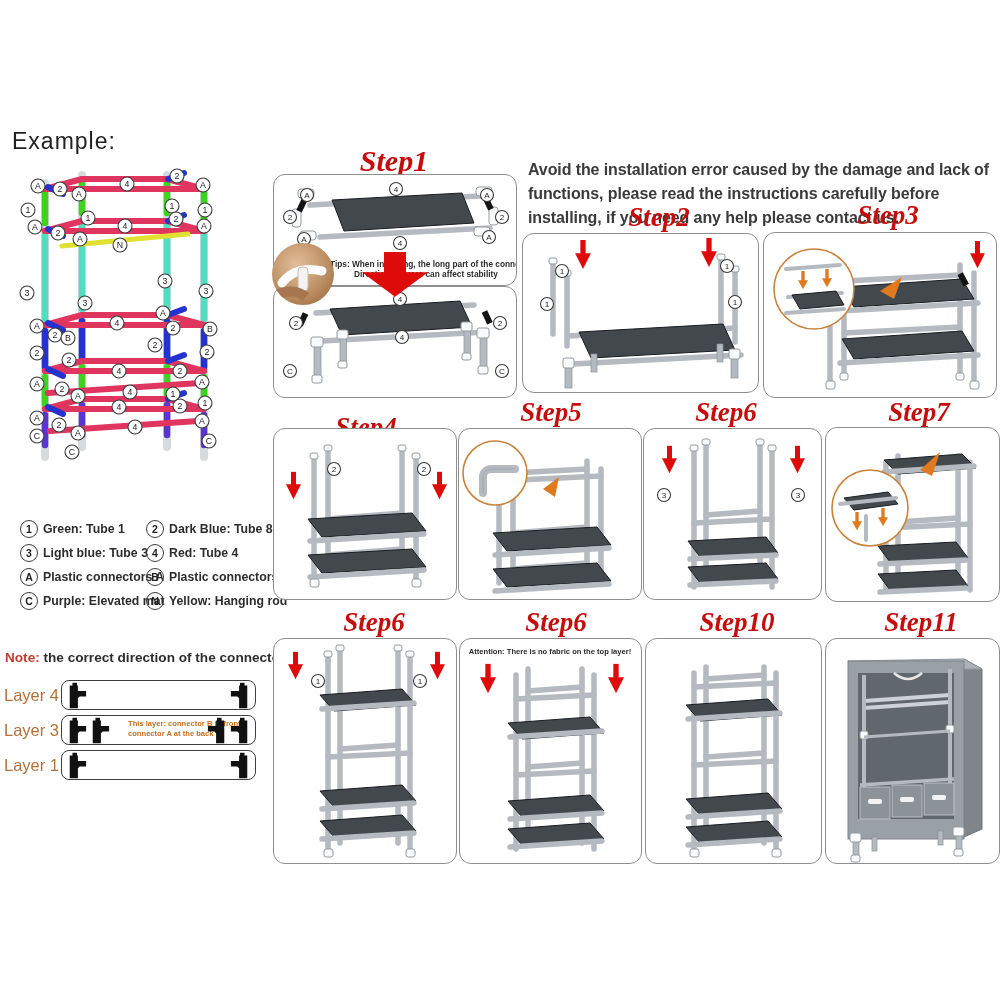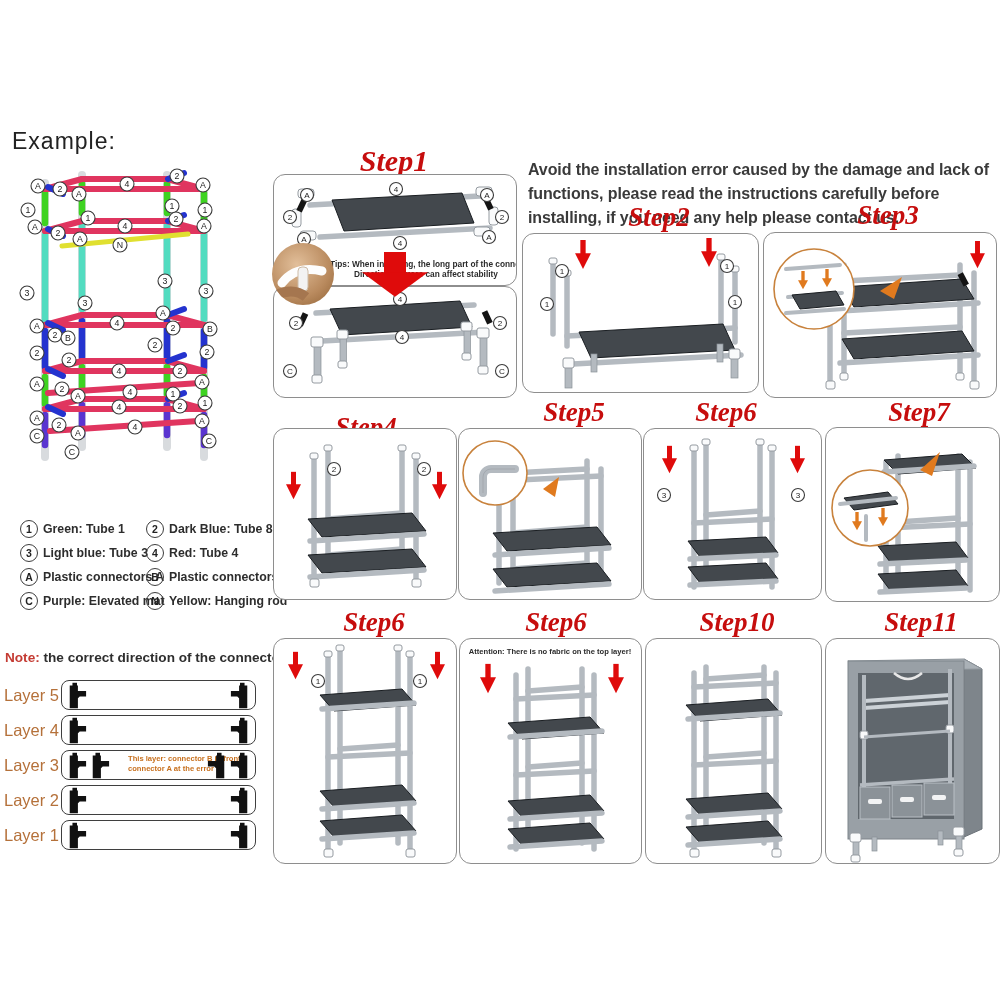--- a/index.html
+++ b/index.html
@@ -280,37 +280,20 @@
         <span class="lg-sym">N</span>
         <span class="lg-lab">Yellow: Hanging rod</span>
       </div>
     </div>
 
   <div class="abs" id="note-line">
     <span class="red">Note:</span><span> the correct direction of the connector</span>
   </div>
   <div class="abs" id="layer-rows">
       <div class="layer-row">
-        <div class="layer-label">Layer 5</div>
-        <div class="layer-box">
-          <div class="icon-group">
-            <svg width="20" height="27" viewBox="0 0 22 28" style="">
-     <rect x="6" y="0" width="5" height="4" fill="#111"></rect>
-     <path d="M3 3 h9 v6 h9 v6 h-7 l-2 2 v11 h-9 z" fill="#111"></path>
-   </svg>
-          </div>
-          <div class="icon-group">
-            <svg width="20" height="27" viewBox="0 0 22 28" style="transform:scaleX(-1);">
-     <rect x="6" y="0" width="5" height="4" fill="#111"></rect>
-     <path d="M3 3 h9 v6 h9 v6 h-7 l-2 2 v11 h-9 z" fill="#111"></path>
-   </svg>
-          </div>
-        </div>
-      </div>
-      <div class="layer-row">
         <div class="layer-label">Layer 4</div>
         <div class="layer-box">
           <div class="icon-group">
             <svg width="20" height="27" viewBox="0 0 22 28" style="">
      <rect x="6" y="0" width="5" height="4" fill="#111"></rect>
      <path d="M3 3 h9 v6 h9 v6 h-7 l-2 2 v11 h-9 z" fill="#111"></path>
    </svg>
           </div>
           <div class="icon-group">
             <svg width="20" height="27" viewBox="0 0 22 28" style="transform:scaleX(-1);">
@@ -328,44 +311,27 @@
      <rect x="6" y="0" width="5" height="4" fill="#111"></rect>
      <path d="M3 3 h9 v6 h9 v6 h-7 l-2 2 v11 h-9 z" fill="#111"></path>
    </svg>
             <svg width="20" height="27" viewBox="0 0 22 28" style="">
      <rect x="6" y="0" width="5" height="4" fill="#111"></rect>
      <path d="M3 3 h9 v6 h9 v6 h-7 l-2 2 v11 h-9 z" fill="#111"></path>
    </svg>
           </div>
           <div class="layer-note">
             <div>This layer: connector B in front</div>
-            <div>connector A at the error</div>
+            <div>connector A at the back</div>
           </div>
           <div class="icon-group">
             <svg width="20" height="27" viewBox="0 0 22 28" style="transform:scaleX(-1);">
      <rect x="6" y="0" width="5" height="4" fill="#111"></rect>
      <path d="M3 3 h9 v6 h9 v6 h-7 l-2 2 v11 h-9 z" fill="#111"></path>
    </svg>
-            <svg width="20" height="27" viewBox="0 0 22 28" style="transform:scaleX(-1);">
-     <rect x="6" y="0" width="5" height="4" fill="#111"></rect>
-     <path d="M3 3 h9 v6 h9 v6 h-7 l-2 2 v11 h-9 z" fill="#111"></path>
-   </svg>
-          </div>
-        </div>
-      </div>
-      <div class="layer-row">
-        <div class="layer-label">Layer 2</div>
-        <div class="layer-box">
-          <div class="icon-group">
-            <svg width="20" height="27" viewBox="0 0 22 28" style="">
-     <rect x="6" y="0" width="5" height="4" fill="#111"></rect>
-     <path d="M3 3 h9 v6 h9 v6 h-7 l-2 2 v11 h-9 z" fill="#111"></path>
-   </svg>
-          </div>
-          <div class="icon-group">
             <svg width="20" height="27" viewBox="0 0 22 28" style="transform:scaleX(-1);">
      <rect x="6" y="0" width="5" height="4" fill="#111"></rect>
      <path d="M3 3 h9 v6 h9 v6 h-7 l-2 2 v11 h-9 z" fill="#111"></path>
    </svg>
           </div>
         </div>
       </div>
       <div class="layer-row">
         <div class="layer-label">Layer 1</div>
         <div class="layer-box">
@@ -384,21 +350,21 @@
         </div>
       </div>
     </div>
 
   <div class="abs" id="warning">Avoid the installation error caused by the damage and lack of functions, please read the instructions carefully before installing, if you need any help please contact us.</div>
 
   <div class="step-title st30" style="left:394px;top:144px">Step1</div>
   <div class="step-title st27" style="left:659px;top:202px">Step2</div>
   <div class="step-title st27" style="left:888px;top:200px">Step3</div>
   <div class="step-title st27" style="left:366px;top:412px">Step4</div>
-  <div class="step-title st27" style="left:574px;top:397px">Step5</div>
+  <div class="step-title st27" style="left:551px;top:397px">Step5</div>
   <div class="step-title st27" style="left:726px;top:397px">Step6</div>
   <div class="step-title st27" style="left:919px;top:397px">Step7</div>
   <div class="step-title st27" style="left:374px;top:607px">Step6</div>
   <div class="step-title st27" style="left:556px;top:607px">Step6</div>
   <div class="step-title st27" style="left:737px;top:607px">Step10</div>
   <div class="step-title st27" style="left:921px;top:607px">Step11</div>
 
   <div class="panel" style="left:273px;top:174px;width:242px;height:110px">
     <svg viewBox="0 0 242 110">
       <line class="tb" x1="36" y1="30" x2="206" y2="21"></line>

